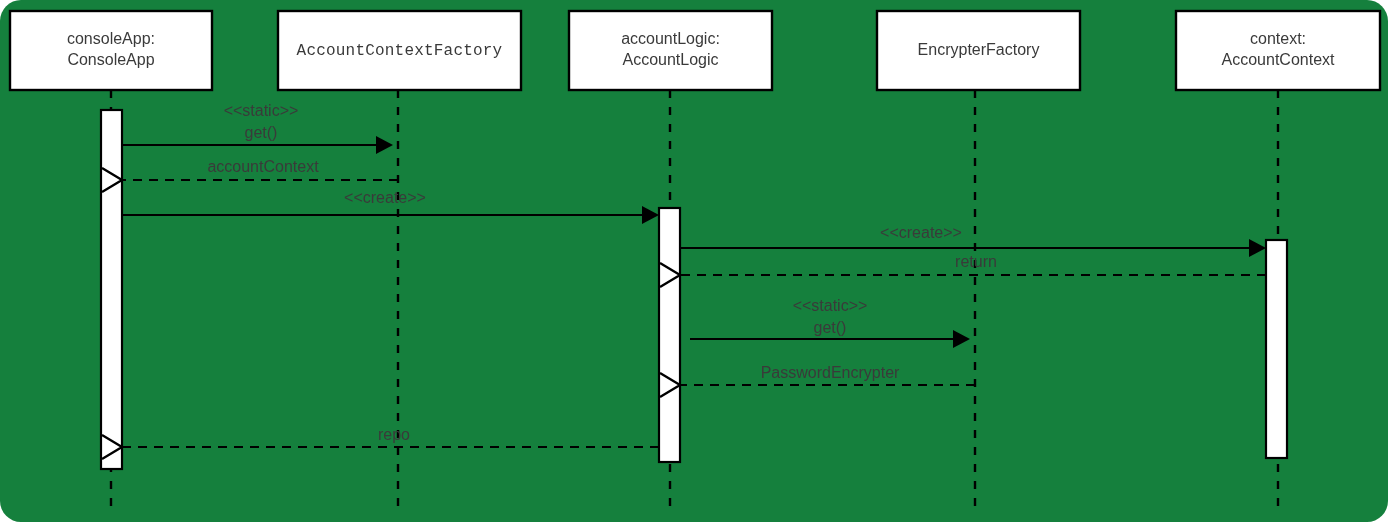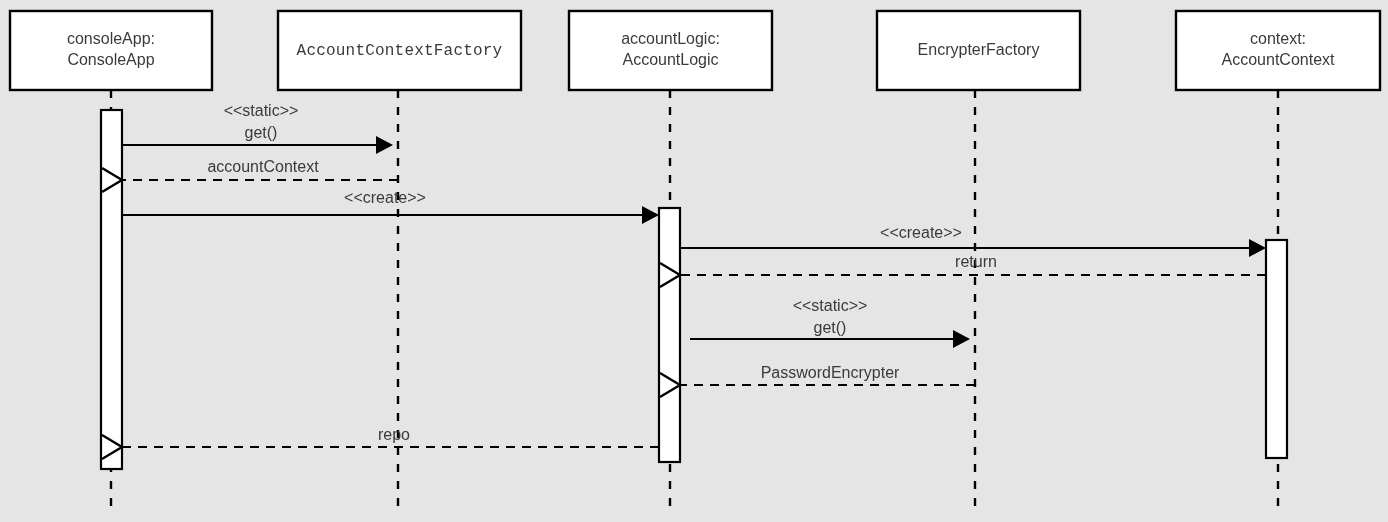--- a/index.html
+++ b/index.html
@@ -4,23 +4,24 @@
 <style>
   html, body {
     margin: 0;
     padding: 0;
     background: #ffffff;
   }
   #diagram-root {
     position: relative;
     width: 1388px;
     height: 522px;
-    background: #e5e5e5;
+    background: #15803d;
     font-family: "Liberation Sans", sans-serif;
     overflow: hidden;
+    border-radius: 21px;
   }
   #seq-svg {
     position: absolute;
     left: 0;
     top: 0;
     width: 1388px;
     height: 522px;
     display: block;
   }
   .participant-box-rect {

